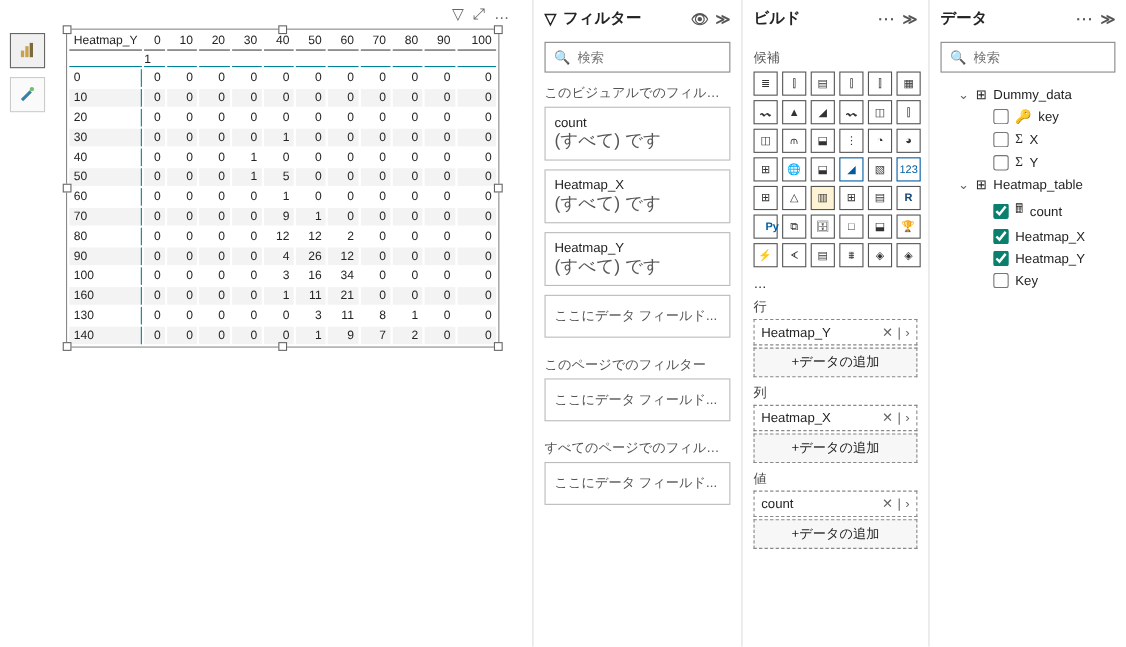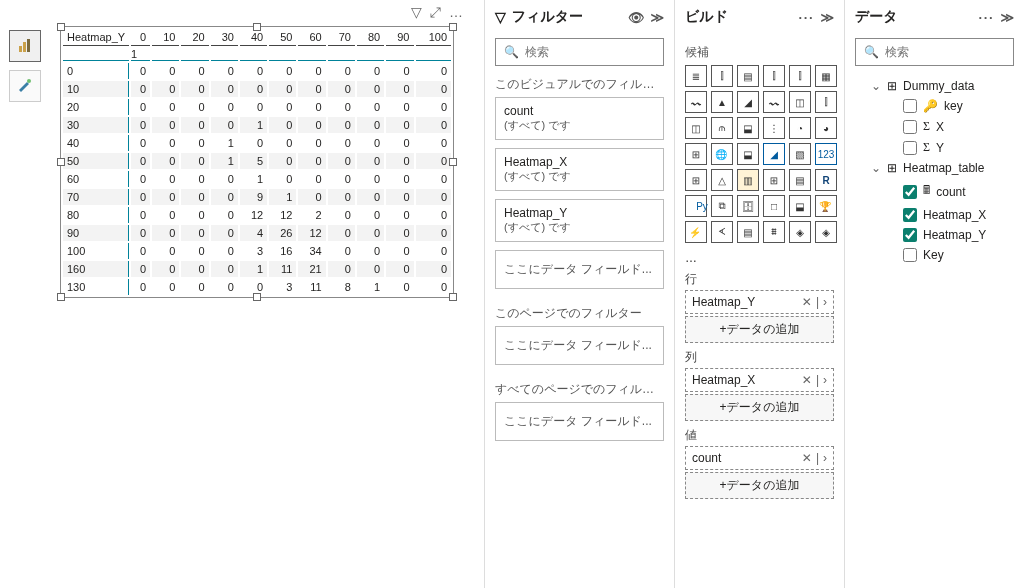--- a/index.html
+++ b/index.html
@@ -31,27 +31,27 @@
 .data-pane { width: 180px; }
 .pane-header { display: flex; align-items: center; gap: 6px; padding: 8px 10px 6px; font-weight: 600; font-size: 14px; }
 .pane-header .spacer { flex: 1; }
 .pane-header .icon { font-size: 13px; color: #555; cursor: pointer; }
 .chev { font-size: 15px; font-weight: bold; }
 .pane-body { padding: 6px 10px; overflow-y: auto; flex: 1; font-size: 12px; }
 .search-box { display: flex; align-items: center; gap: 6px; border: 1px solid #888; padding: 4px 8px; margin-bottom: 10px; height: 28px; }
 .search-box input { border: 0; outline: 0; flex: 1; font-size: 12px; min-width: 0; }
 .section-label { color: #555; margin: 6px 0 4px; font-size: 12px; white-space: nowrap; overflow: hidden; text-overflow: ellipsis; }
 .filter-card { border: 1px solid #bbb; padding: 6px 8px; margin-bottom: 8px; font-size: 12px; }
-.filter-card .sub { color: #555; font-size: 11px; }
+.filter-card .sub { color: #555; font-size: 16px; }
 .drop-zone { border: 1px solid #bbb; padding: 10px 8px; color: #555; background: #fff; font-size: 12px; white-space: nowrap; overflow: hidden; text-overflow: ellipsis; }
 .viz-grid { display: grid; grid-template-columns: repeat(6, 22px); gap: 4px; margin-bottom: 8px; }
 .viz-item { width: 22px; height: 22px; border: 1px solid #555; font-size: 10px; display: flex; align-items: center; justify-content: center; color: #333; cursor: pointer; }
 .viz-item.on { background: #fff3d6; }
 .viz-item.blue { color: #005b9f; border-color: #005b9f; }
-.viz-item.py { color: #005b9f; font-weight: 400; padding-left: 12px; }
+.viz-item.py { color: #005b9f; font-weight: 700; padding-left: 12px; }
 .viz-item.r { color: #147; font-weight: 600; }
 .well-lbl { font-size: 12px; color: #444; margin: 6px 0 2px; }
 .field-chip { border: 1px dashed #888; padding: 4px 6px; display: flex; align-items: center; gap: 4px; background: #fff; font-size: 12px; margin-bottom: 2px; }
 .field-chip .spacer { flex: 1; }
 .field-chip .x, .field-chip .bar, .field-chip .ar { color: #666; cursor: pointer; font-size: 12px; }
 .add-btn { border: 1px dashed #888; background: #f7f7f7; text-align: center; padding: 4px 0; font-size: 12px; cursor: pointer; margin-bottom: 6px; }
 .tree ul { list-style: none; padding-left: 16px; }
 .tree li { padding: 3px 0; display: flex; align-items: center; gap: 6px; font-size: 12px; }
 .tree .tog { color: #666; width: 10px; cursor: pointer; }
 .tree input[type=checkbox] { accent-color: #0b7f6e; width: 14px; height: 14px; }
@@ -289,20 +289,34 @@
             <td>130</td>
             <td>0</td>
             <td>0</td>
             <td>0</td>
             <td>0</td>
             <td>0</td>
             <td>3</td>
             <td>11</td>
             <td>8</td>
             <td>1</td>
+            <td>0</td>
+            <td>0</td>
+          </tr>
+          <tr>
+            <td>140</td>
+            <td>0</td>
+            <td>0</td>
+            <td>0</td>
+            <td>0</td>
+            <td>0</td>
+            <td>1</td>
+            <td>9</td>
+            <td>7</td>
+            <td>2</td>
             <td>0</td>
             <td>0</td>
           </tr>
         </tbody>
     </table>
     <div class="handle tl"></div>
     <div class="handle tm"></div>
     <div class="handle tr"></div>
     <div class="handle ml"></div>
     <div class="handle mr"></div>

